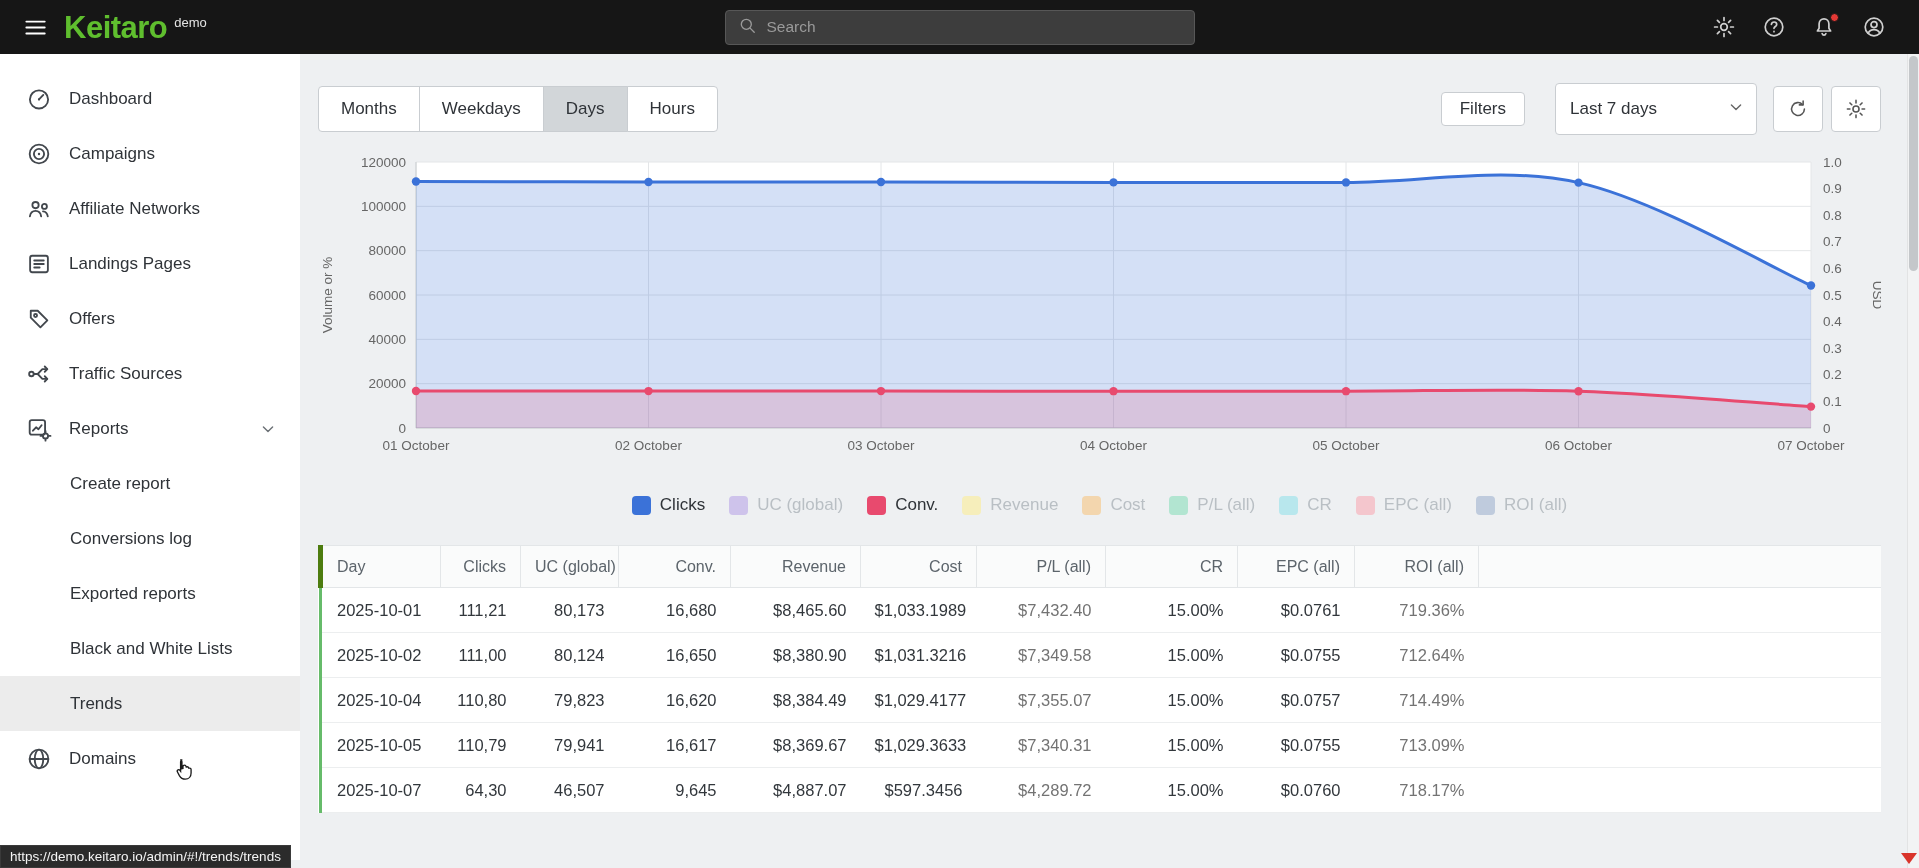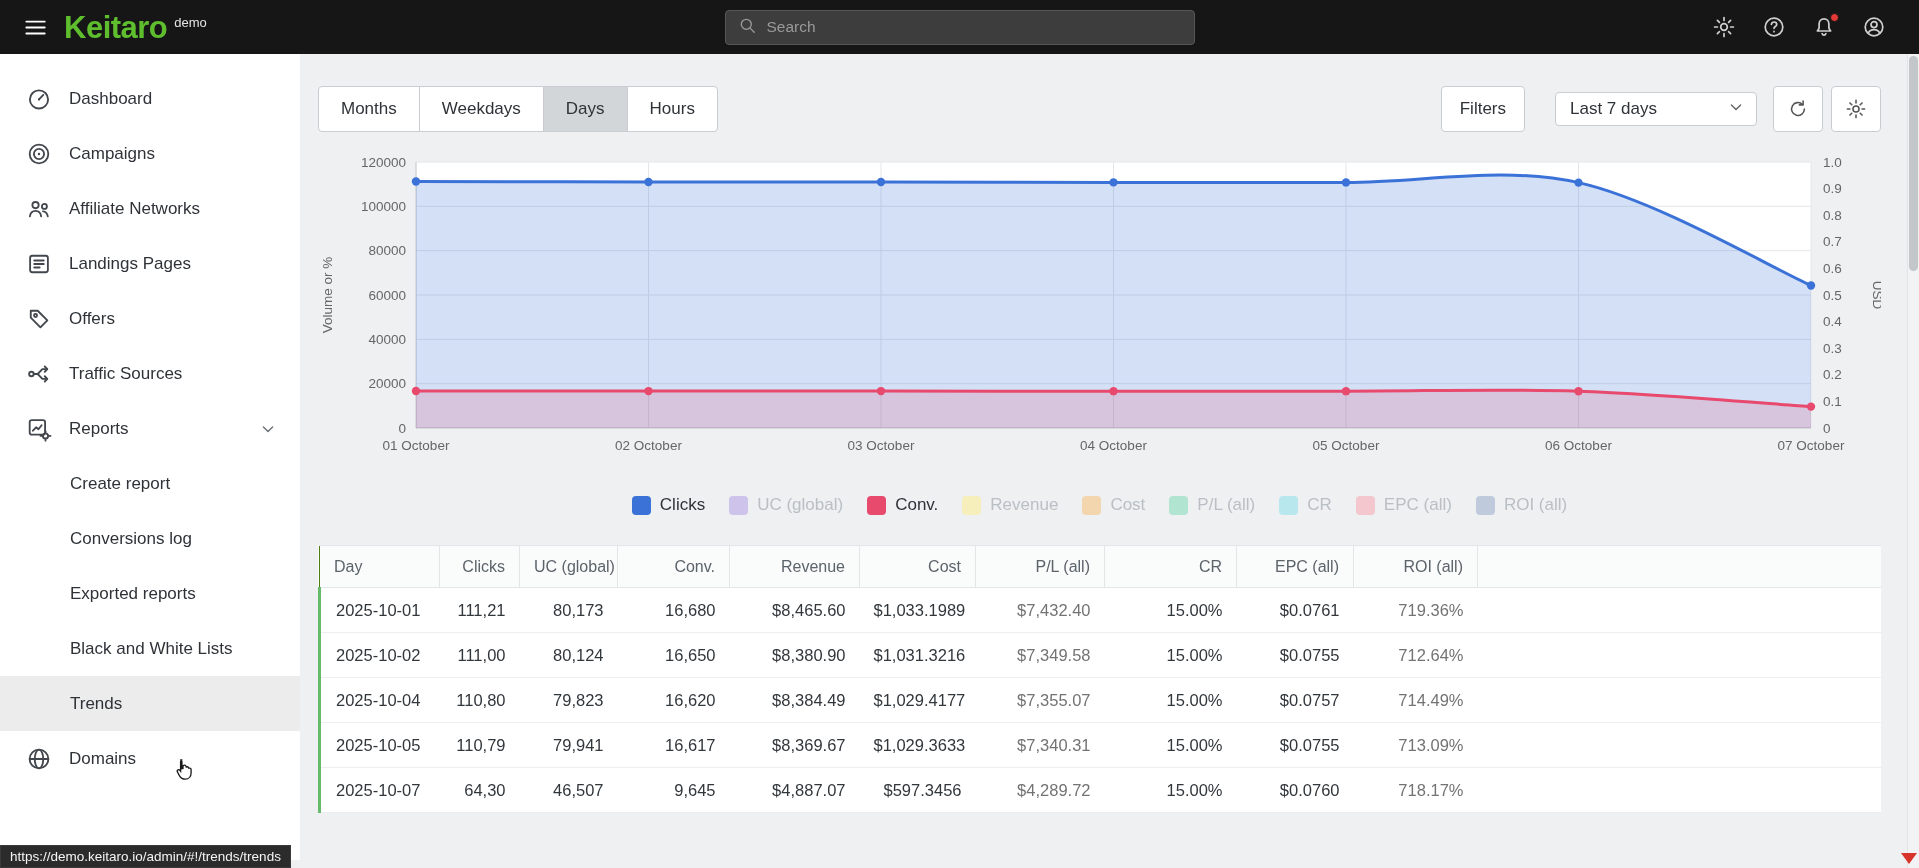--- a/index.html
+++ b/index.html
@@ -31,37 +31,37 @@
   
   .main{position:absolute;left:300px;top:54px;right:0;bottom:0;background:#eef0f2;overflow:hidden;}
   .content{width:1563px;margin:32px 0 0 18px;}
   .toolbar{display:flex;align-items:center;height:46px;}
   .tabs{display:flex}
   .tab{height:46px;padding:0 22px;background:#fff;border:1px solid #c9cdd1;margin-left:-1px;font-size:17px;color:#2f3338;display:flex;align-items:center;}
   .tab:first-child{margin-left:0;border-radius:4px 0 0 4px}
   .tab:last-child{border-radius:0 4px 4px 0}
   .tab.active{background:#d2d6d9;}
   .toolbar-right{margin-left:auto;display:flex;align-items:center;}
-  .btn{height:46px;background:#fff;border:1px solid #c9cdd1;border-radius:4px;font-size:17px;color:#2f3338;display:flex;align-items:center;padding:0 18px;}
-  .select{width:202px;height:34px;background:#fff;border:1px solid #c9cdd1;border-radius:4px;display:flex;align-items:center;justify-content:space-between;padding:0 10px 0 14px;font-size:17px;color:#2f3338;margin-left:30px;cursor:pointer;}
+  .btn{height:34px;background:#fff;border:1px solid #c9cdd1;border-radius:4px;font-size:17px;color:#2f3338;display:flex;align-items:center;padding:0 18px;}
+  .select{width:202px;height:52px;background:#fff;border:1px solid #c9cdd1;border-radius:4px;display:flex;align-items:center;justify-content:space-between;padding:0 10px 0 14px;font-size:17px;color:#2f3338;margin-left:30px;cursor:pointer;}
   .select .icon{color:#666}
   .icon-btn{width:50px;height:46px;background:#fff;border:1px solid #c9cdd1;border-radius:4px;display:flex;align-items:center;justify-content:center;color:#555;}
   .icon-btn.refresh{margin-left:16px}
   .icon-btn.settings{margin-left:8px}
 
   .chart-wrap{margin-top:20px;}
   .legend{display:flex;justify-content:center;align-items:center;gap:24px;margin-top:20px;height:34px;}
   .legend-item{display:flex;align-items:center;gap:9px;font-size:17px;color:#2f3338;cursor:pointer;}
   .legend-item.inactive{color:#b9bfc4}
   .legend-swatch{width:19px;height:19px;border-radius:4px;flex:0 0 auto}
 
   .table-wrap{margin-top:23px;}
   table{width:1563px;border-collapse:collapse;background:#fff;table-layout:fixed;font-size:16.5px;}
   thead th{height:42px;font-weight:400;color:#5c646b;text-align:right;padding:0 14px;background:#fafbfb;border-top:1px solid #e3e6e8;border-bottom:1px solid #e3e6e8;border-right:1px solid #e3e6e8;white-space:nowrap;overflow:hidden;font-size:16px;}
-  thead th:first-child{text-align:left;border-left:1px solid #4d7c0f;}
+  thead th:first-child{text-align:left;border-left:5px solid #4d7c0f;}
   thead th.filler{border-right:none}
   tbody td{height:45px;padding:0 14px;text-align:right;color:#32373c;border-bottom:1px solid #eceeef;white-space:nowrap;overflow:hidden;}
   tbody td:first-child{text-align:left;border-left:3px solid #66bb6a;padding-left:15px;}
   tbody td.green{color:#737373;}
 
   
   .statusbar{position:absolute;left:0;bottom:0;background:#2b2b2b;border:1px solid #3a3a3a;color:#f5f5f5;font-size:13.5px;padding:3px 9px;z-index:60;white-space:nowrap;}
   .scrollbar{position:absolute;right:0;top:54px;bottom:0;width:12px;background:#f2f3f4;border-left:1px solid #e2e3e4;z-index:30;}
   .scroll-thumb{position:absolute;top:2px;right:1px;width:9px;height:215px;background:#c4c7ca;border-radius:5px;}
   .rec-dot{position:absolute;right:2px;bottom:4px;width:0;height:0;border-left:8px solid transparent;border-right:8px solid transparent;border-top:11px solid #d9342b;z-index:70;}

